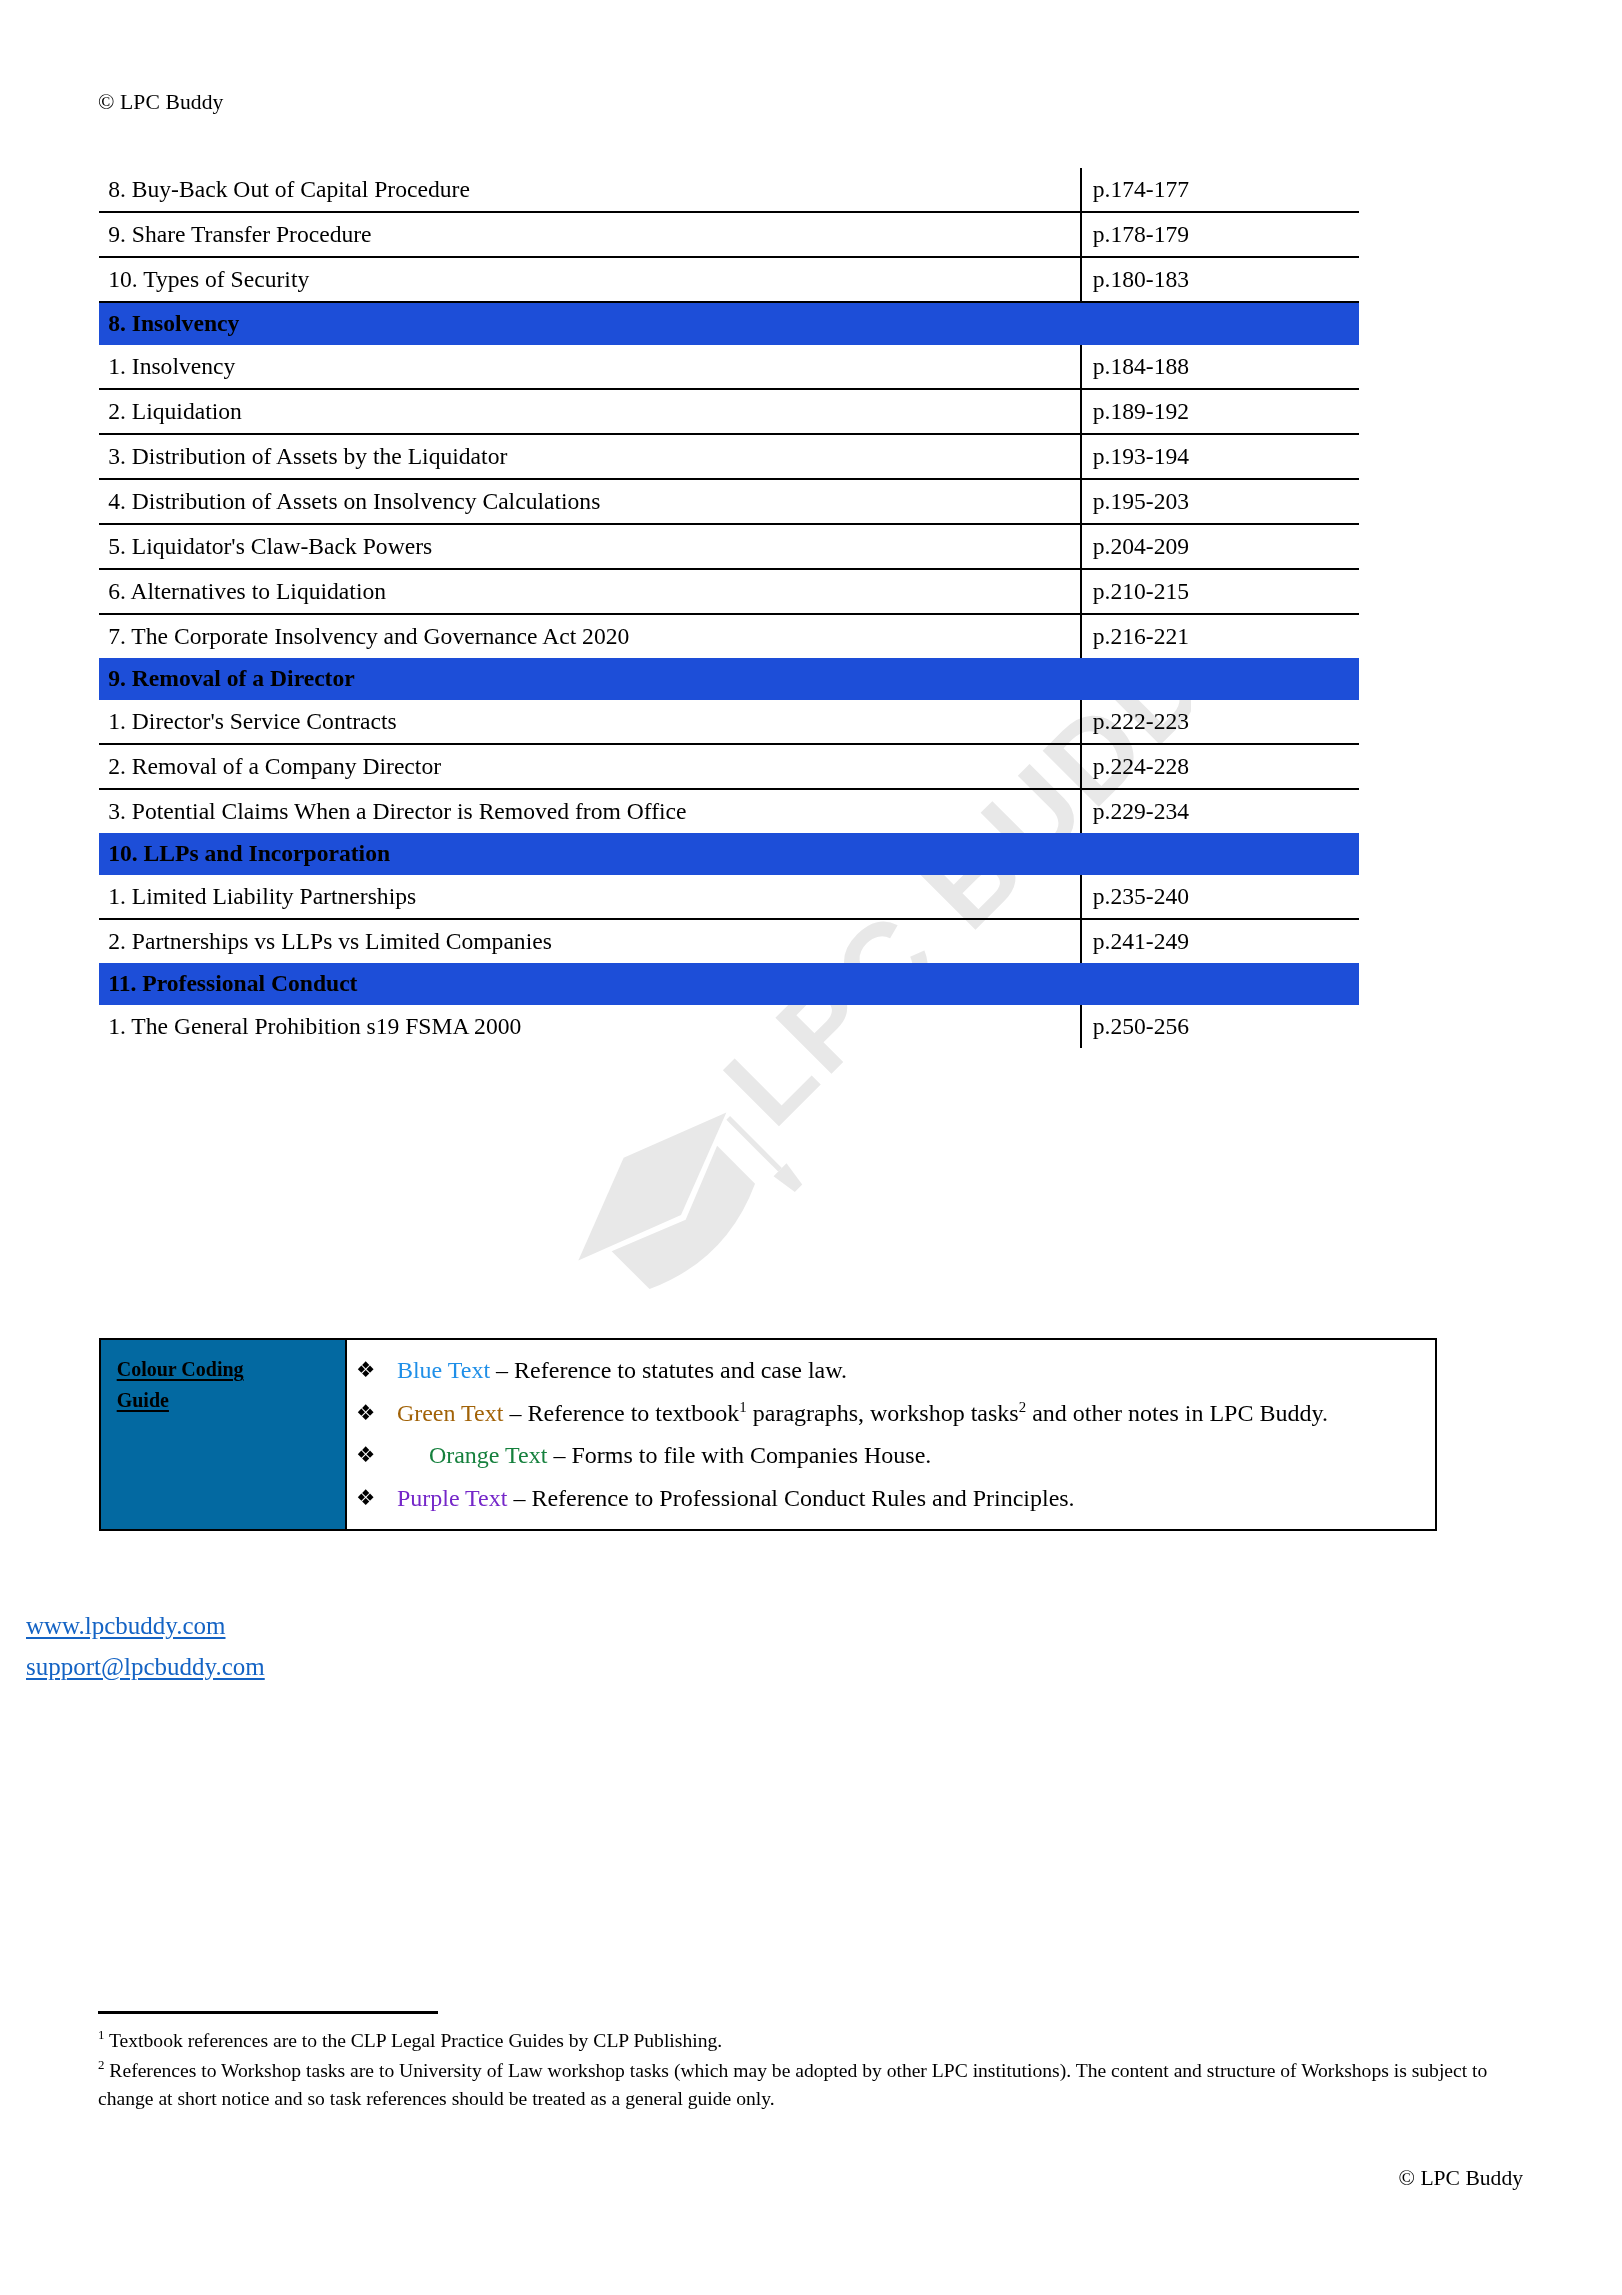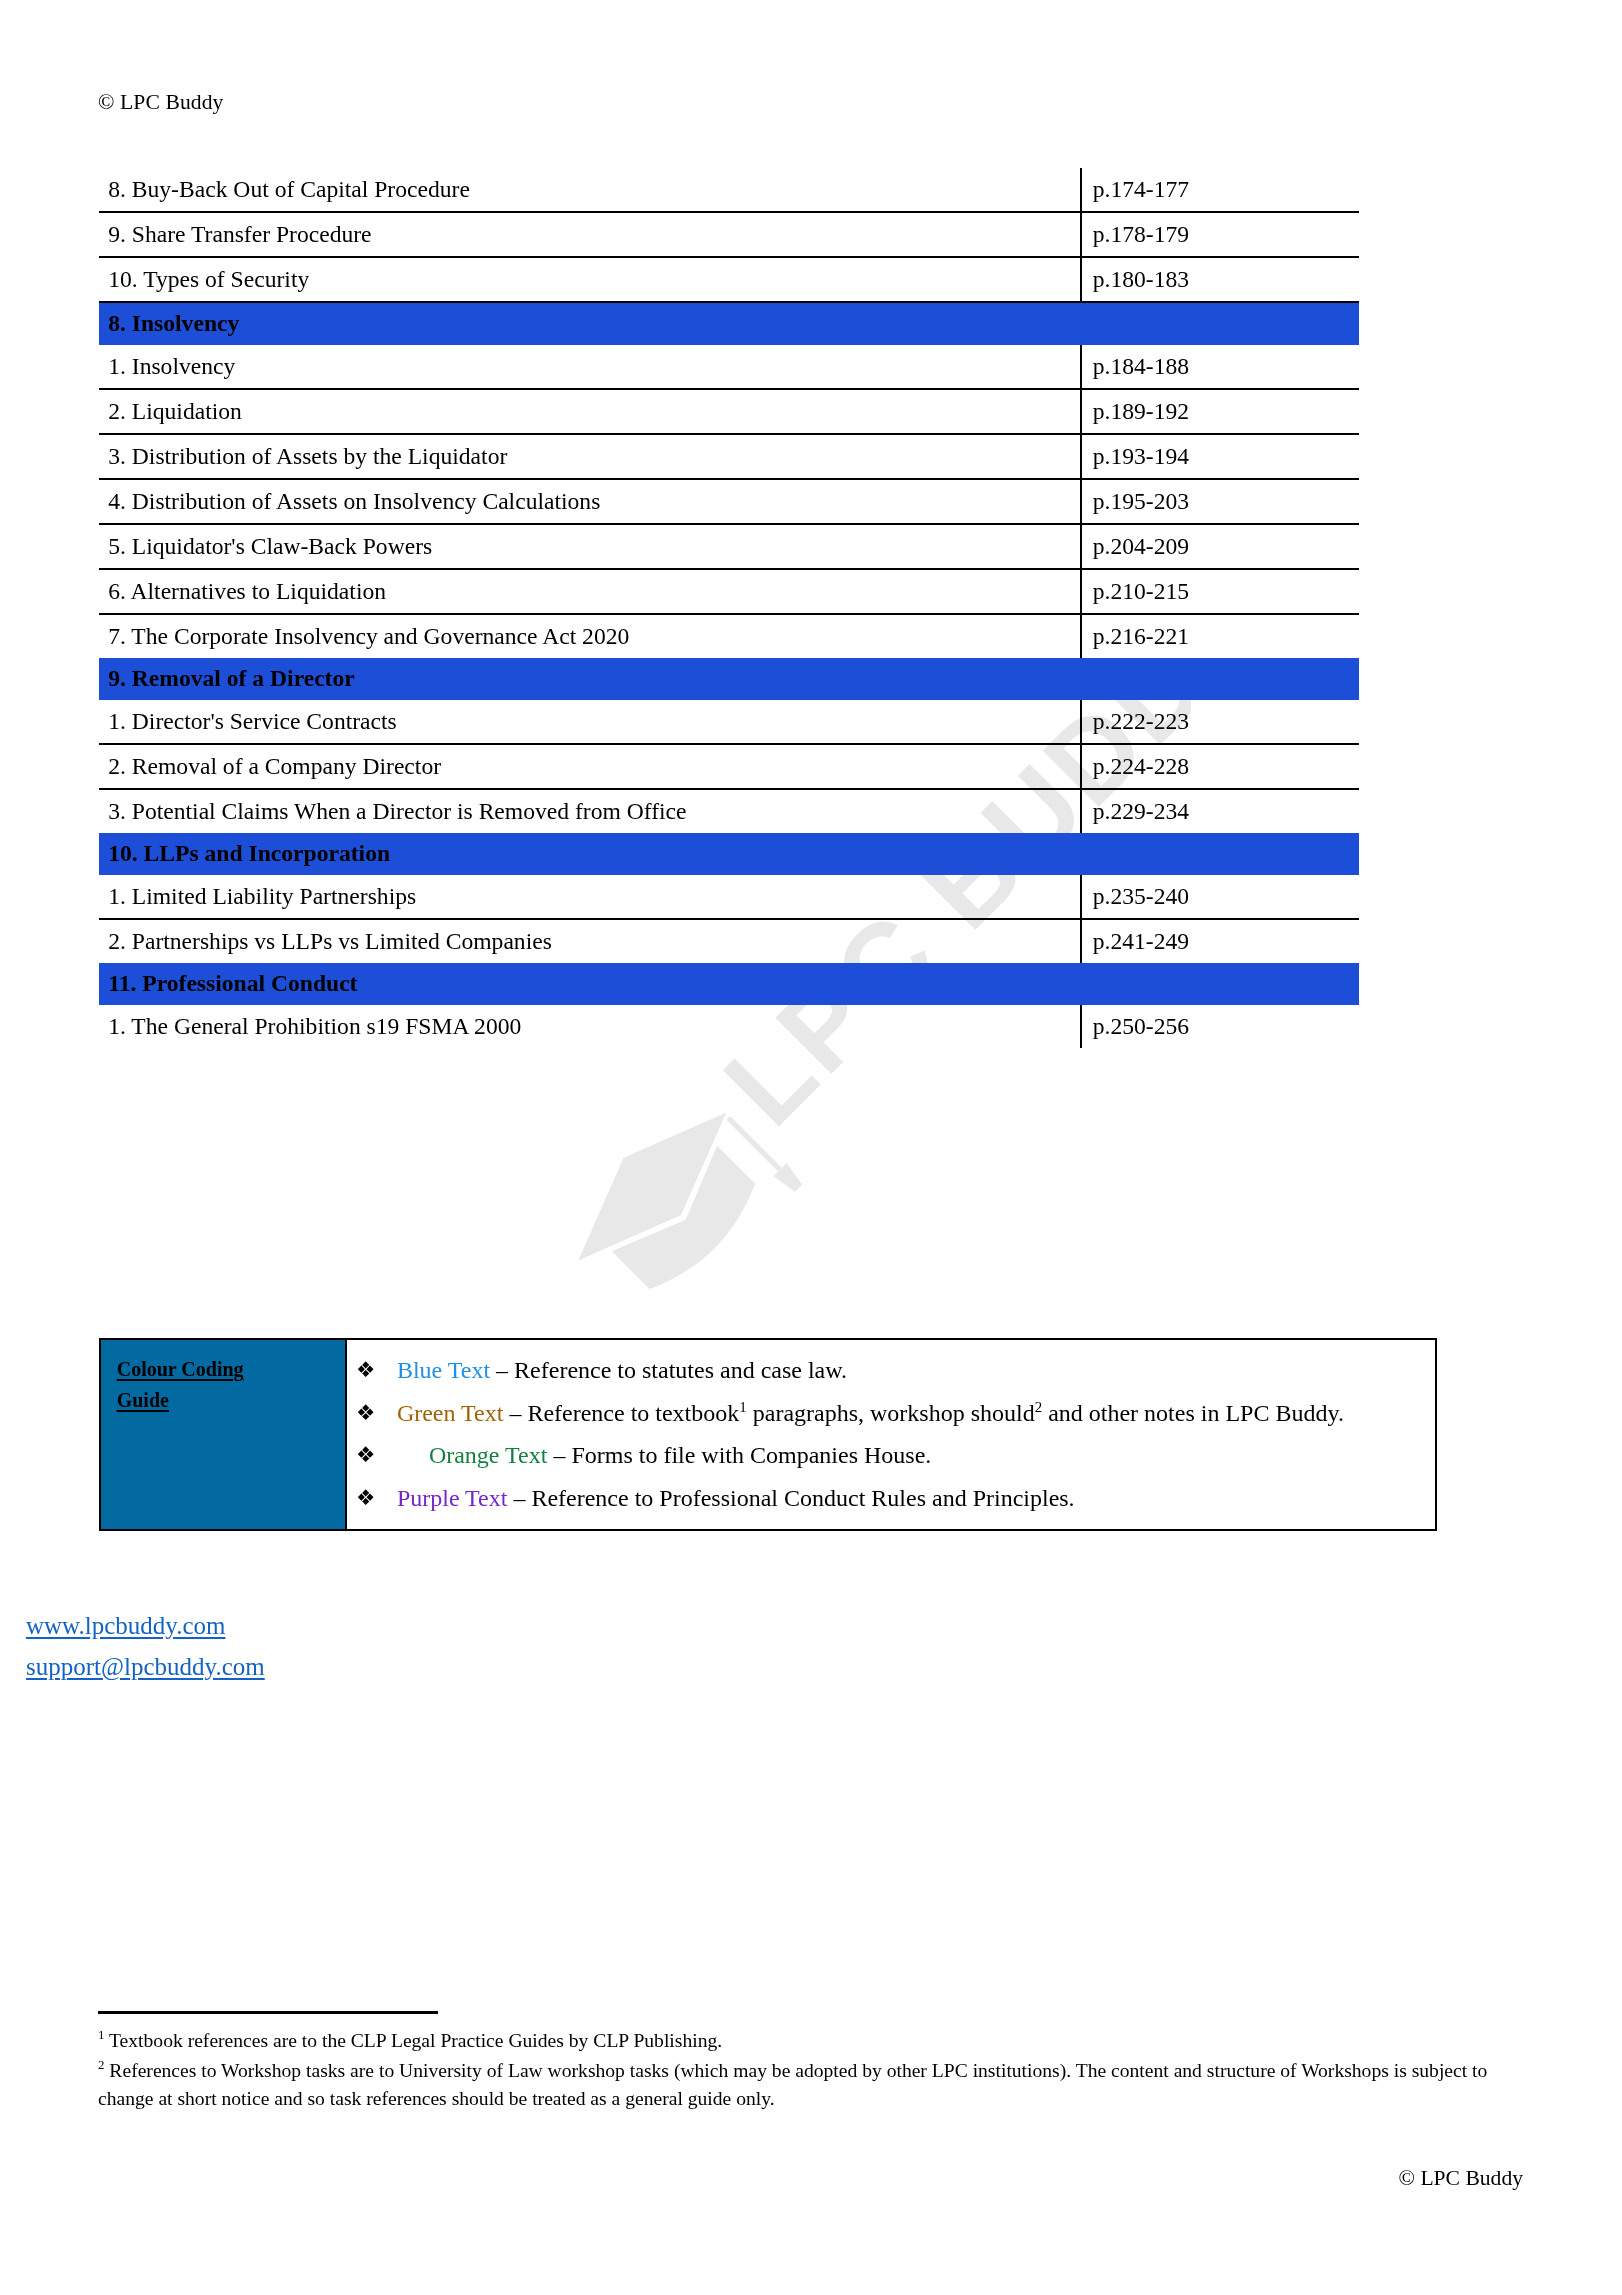--- a/index.html
+++ b/index.html
@@ -301,21 +301,21 @@
         </td>
         <td class="body">
 
           <div class="bullet-row">
             <span class="bullet-glyph">❖</span>
             <span class="bullet-text"><span class="c-blue">Blue Text</span><span> – Reference to statutes and case law.</span></span>
           </div>
 
           <div class="bullet-row">
             <span class="bullet-glyph">❖</span>
-            <span class="bullet-text"><span class="c-green">Green Text</span><span> – Reference to textbook</span><sup>1</sup><span> paragraphs, workshop should</span><sup>2</sup><span> and other notes in LPC Buddy.</span></span>
+            <span class="bullet-text"><span class="c-green">Green Text</span><span> – Reference to textbook</span><sup>1</sup><span> paragraphs, workshop tasks</span><sup>2</sup><span> and other notes in LPC Buddy.</span></span>
           </div>
 
           <div class="bullet-row">
             <span class="bullet-glyph">❖</span>
             <span class="bullet-text"><span class="c-orange">Orange Text</span><span> – Forms to file with Companies House.</span></span>
           </div>
 
           <div class="bullet-row">
             <span class="bullet-glyph">❖</span>
             <span class="bullet-text"><span class="c-purple">Purple Text</span><span> – Reference to Professional Conduct Rules and Principles.</span></span>

